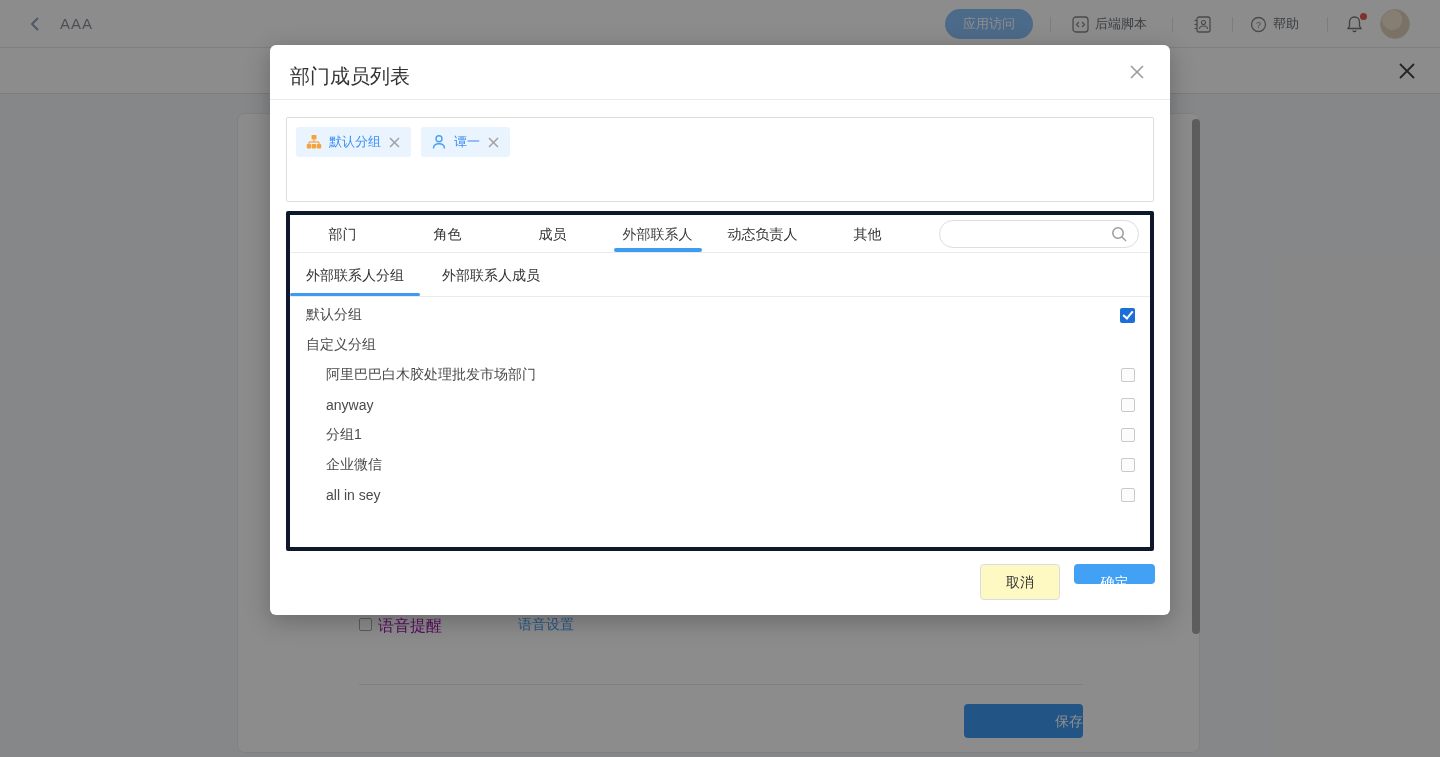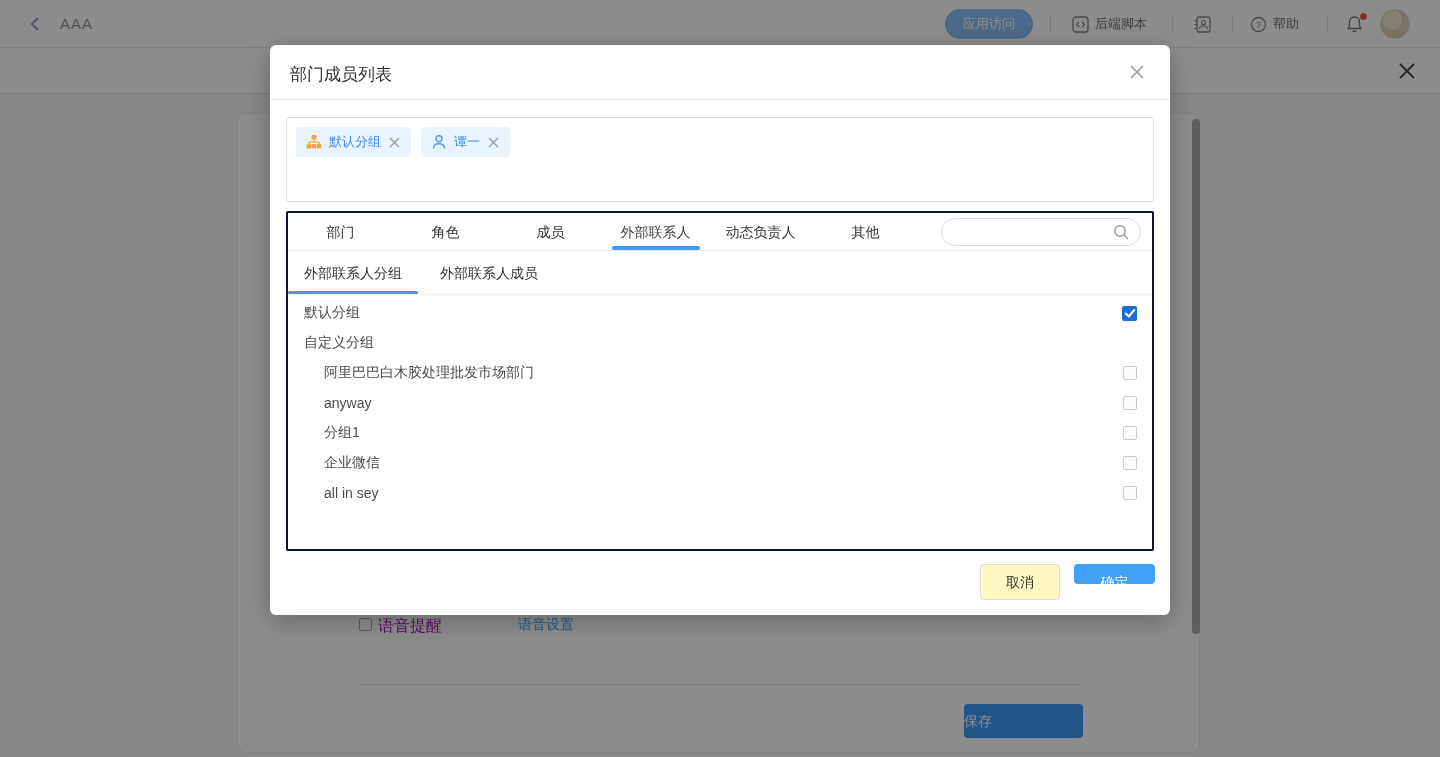--- a/index.html
+++ b/index.html
@@ -28,44 +28,44 @@
     border-bottom:1px solid #e4e4e4; }
   .sheet-close { position:absolute; left:1396px; top:12px; width:22px; height:22px; cursor:pointer; }
   .card { position:absolute; left:237px; top:65px; width:963px; height:640px; background:#fff;
     border:1px solid #ececec; border-radius:8px; }
   .voice-cb { position:absolute; left:121px; top:504px; width:13px; height:13px;
     border:1px solid #a8a8a8; border-radius:2px; background:#fff; cursor:pointer; }
   .voice-label { position:absolute; left:140px; top:502px; font-size:16px; color:#a21caf; }
   .voice-link { position:absolute; left:280px; top:502px; font-size:14px; color:#4a9ff5; cursor:pointer; }
   .card-divider { position:absolute; left:121px; top:570px; width:724px; height:1px; background:#e9e9e9; }
   .save-btn { position:absolute; left:726px; top:590px; width:119px; height:34px; border-radius:4px;
-    background:#3e9bf4; color:#fff; font-size:14px; text-align:left; line-height:34px; cursor:pointer; border:none; }
+    background:#3e9bf4; color:#fff; font-size:14px; text-align:right; line-height:34px; cursor:pointer; border:none; }
   .scroll-thumb { position:absolute; left:954px; top:5px; width:8px; height:515px; border-radius:4px;
     background:#a9a9a9; cursor:pointer; }
 
   
   .overlay { position:absolute; left:0; top:0; width:1440px; height:757px;
     background:rgba(0,0,0,0.45); z-index:50; }
 
   
   .modal { position:absolute; left:270px; top:45px; width:900px; height:570px; background:#fff;
     border-radius:6px; box-shadow:0 6px 24px rgba(0,0,0,.25); z-index:100; }
   .m-header { position:absolute; left:0; top:0; width:100%; height:55px; border-bottom:1px solid #ebebeb; }
-  .m-title { position:absolute; left:20px; top:18px; font-size:17px; color:#333; }
+  .m-title { position:absolute; left:20px; top:18px; font-size:20px; color:#333; }
   .m-close { position:absolute; right:24px; top:18px; width:18px; height:18px; cursor:pointer; }
 
   .m-tagbox { position:absolute; left:16px; top:72px; width:868px; height:85px;
     border:1px solid #dcdcdc; border-radius:2px; padding:9px; display:flex; align-items:flex-start; gap:10px; }
   .tag { display:inline-flex; align-items:center; height:30px; padding:0 10px; border-radius:3px;
     background:#e9f4fe; gap:7px; }
   .tag-label { font-size:13px; color:#3e8ef7; }
   .tag-close { width:13px; height:13px; cursor:pointer; }
 
   .m-tabsbox { position:absolute; left:16px; top:166px; width:868px; height:340px;
-    border:2px solid #0f172a; border-radius:2px; }
+    border:4px solid #0f172a; border-radius:2px; }
   .tab-row { position:absolute; left:0; top:0; width:100%; height:38px; border-bottom:1px solid #ebebeb; display:flex; }
   .tab { position:relative; width:105px; text-align:center; line-height:38px; font-size:14px; color:#333; cursor:pointer; }
   .tab.active { color:#404040; }
   .tab.active::after { content:""; position:absolute; left:50%; bottom:0; transform:translateX(-50%);
     width:88px; height:4px; border-radius:2px; background:#3e9bf4; }
   .search-box { position:absolute; right:11px; top:5px; width:200px; height:28px; border:1px solid #ddd;
     border-radius:14px; background:#fff; }
   .search-box input { position:absolute; left:14px; top:0; width:150px; height:26px; border:none; outline:none;
     font-size:13px; color:#333; background:transparent; }
   .search-icon { position:absolute; right:10px; top:5px; width:17px; height:17px; cursor:pointer; }

